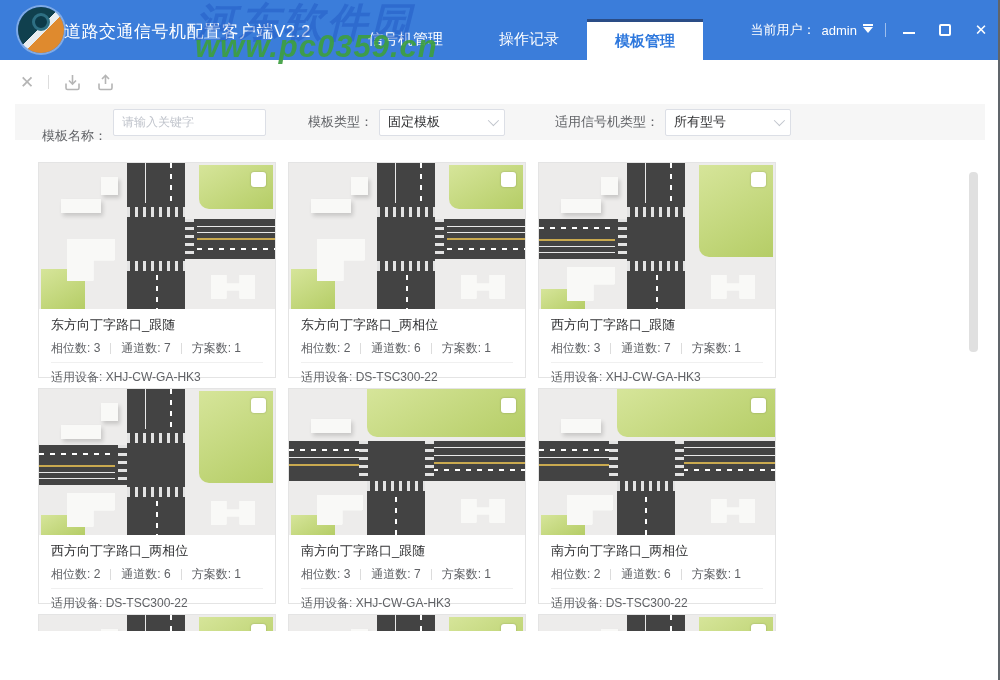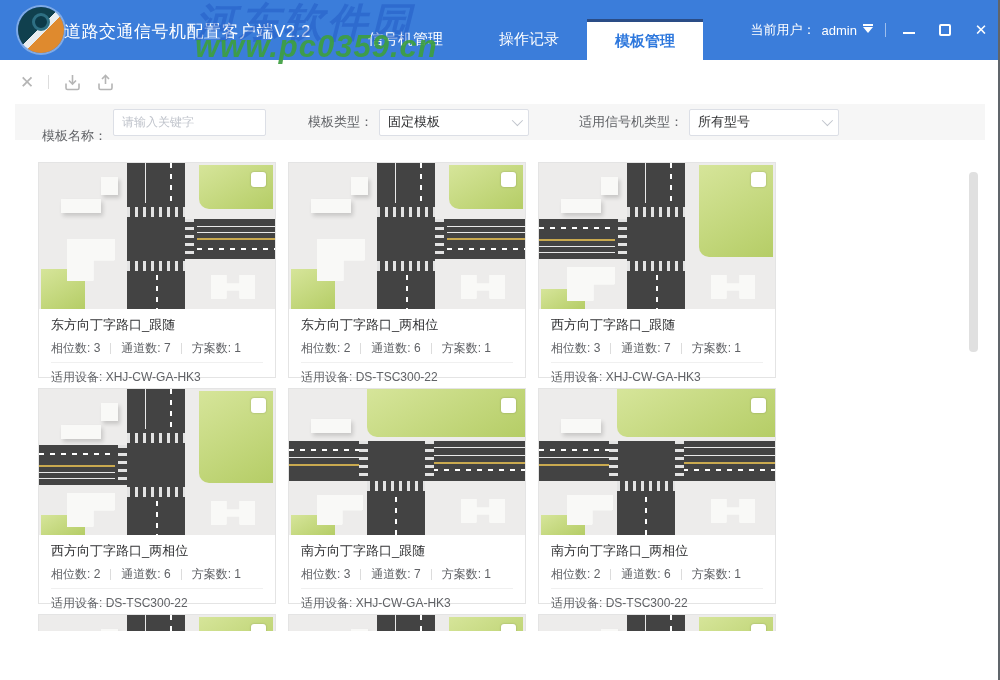--- a/index.html
+++ b/index.html
@@ -36,21 +36,21 @@
   .ticon { color:#b5b5b5; font-size:17px; cursor:pointer; display:flex; align-items:center; }
   .tool-sep { width:1px; height:14px; background:#ddd; }
 
   
   .filterbar { position:absolute; left:15px; top:104px; width:970px; height:36px; background:#f6f6f6; display:flex; align-items:center; font-size:13px; color:#606266; }
   .f-label { margin-left:27px;margin-top:28px; }
   .f-input { width:153px; height:27px; border:1px solid #dcdfe6; border-radius:2px; background:#fff; padding:0 8px; font-size:12px; color:#333; margin-left:6px; }
   .f-input::placeholder { color:#c0c4cc; }
   .f-type-label { margin-left:42px; }
   .f-sig-label { margin-left:50px; }
-  .select { width:150px; height:27px; border:1px solid #dcdfe6; border-radius:2px; background:#fff; margin-left:6px; display:flex; align-items:center; justify-content:space-between; padding:0 8px; color:#303133; cursor:pointer; }
+  .select { width:126px; height:27px; border:1px solid #dcdfe6; border-radius:2px; background:#fff; margin-left:6px; display:flex; align-items:center; justify-content:space-between; padding:0 8px; color:#303133; cursor:pointer; }
   .chev { width:8px; height:8px; border-right:1px solid #c0c4cc; border-bottom:1px solid #c0c4cc; transform:rotate(45deg) translateY(-2px); }
 
   
   .cards-viewport { position:absolute; left:38px; top:162px; width:742px; height:469px; overflow:hidden; }
   .grid { display:flex; flex-wrap:wrap; column-gap:12px; row-gap:10px; width:742px; }
   .card { width:238px; height:216px; border:1px solid #e4e4e4; background:#fff; cursor:pointer; }
   .ximg { position:relative; width:236px; height:146px; background:#edeceb; overflow:hidden; }
   .rd  { position:absolute; background:#434343; }
   .cw  { position:absolute; background-color:#434343; }
   .cwv { background-image:repeating-linear-gradient(90deg,rgba(255,255,255,.85) 0 3px,transparent 3px 8px); }

